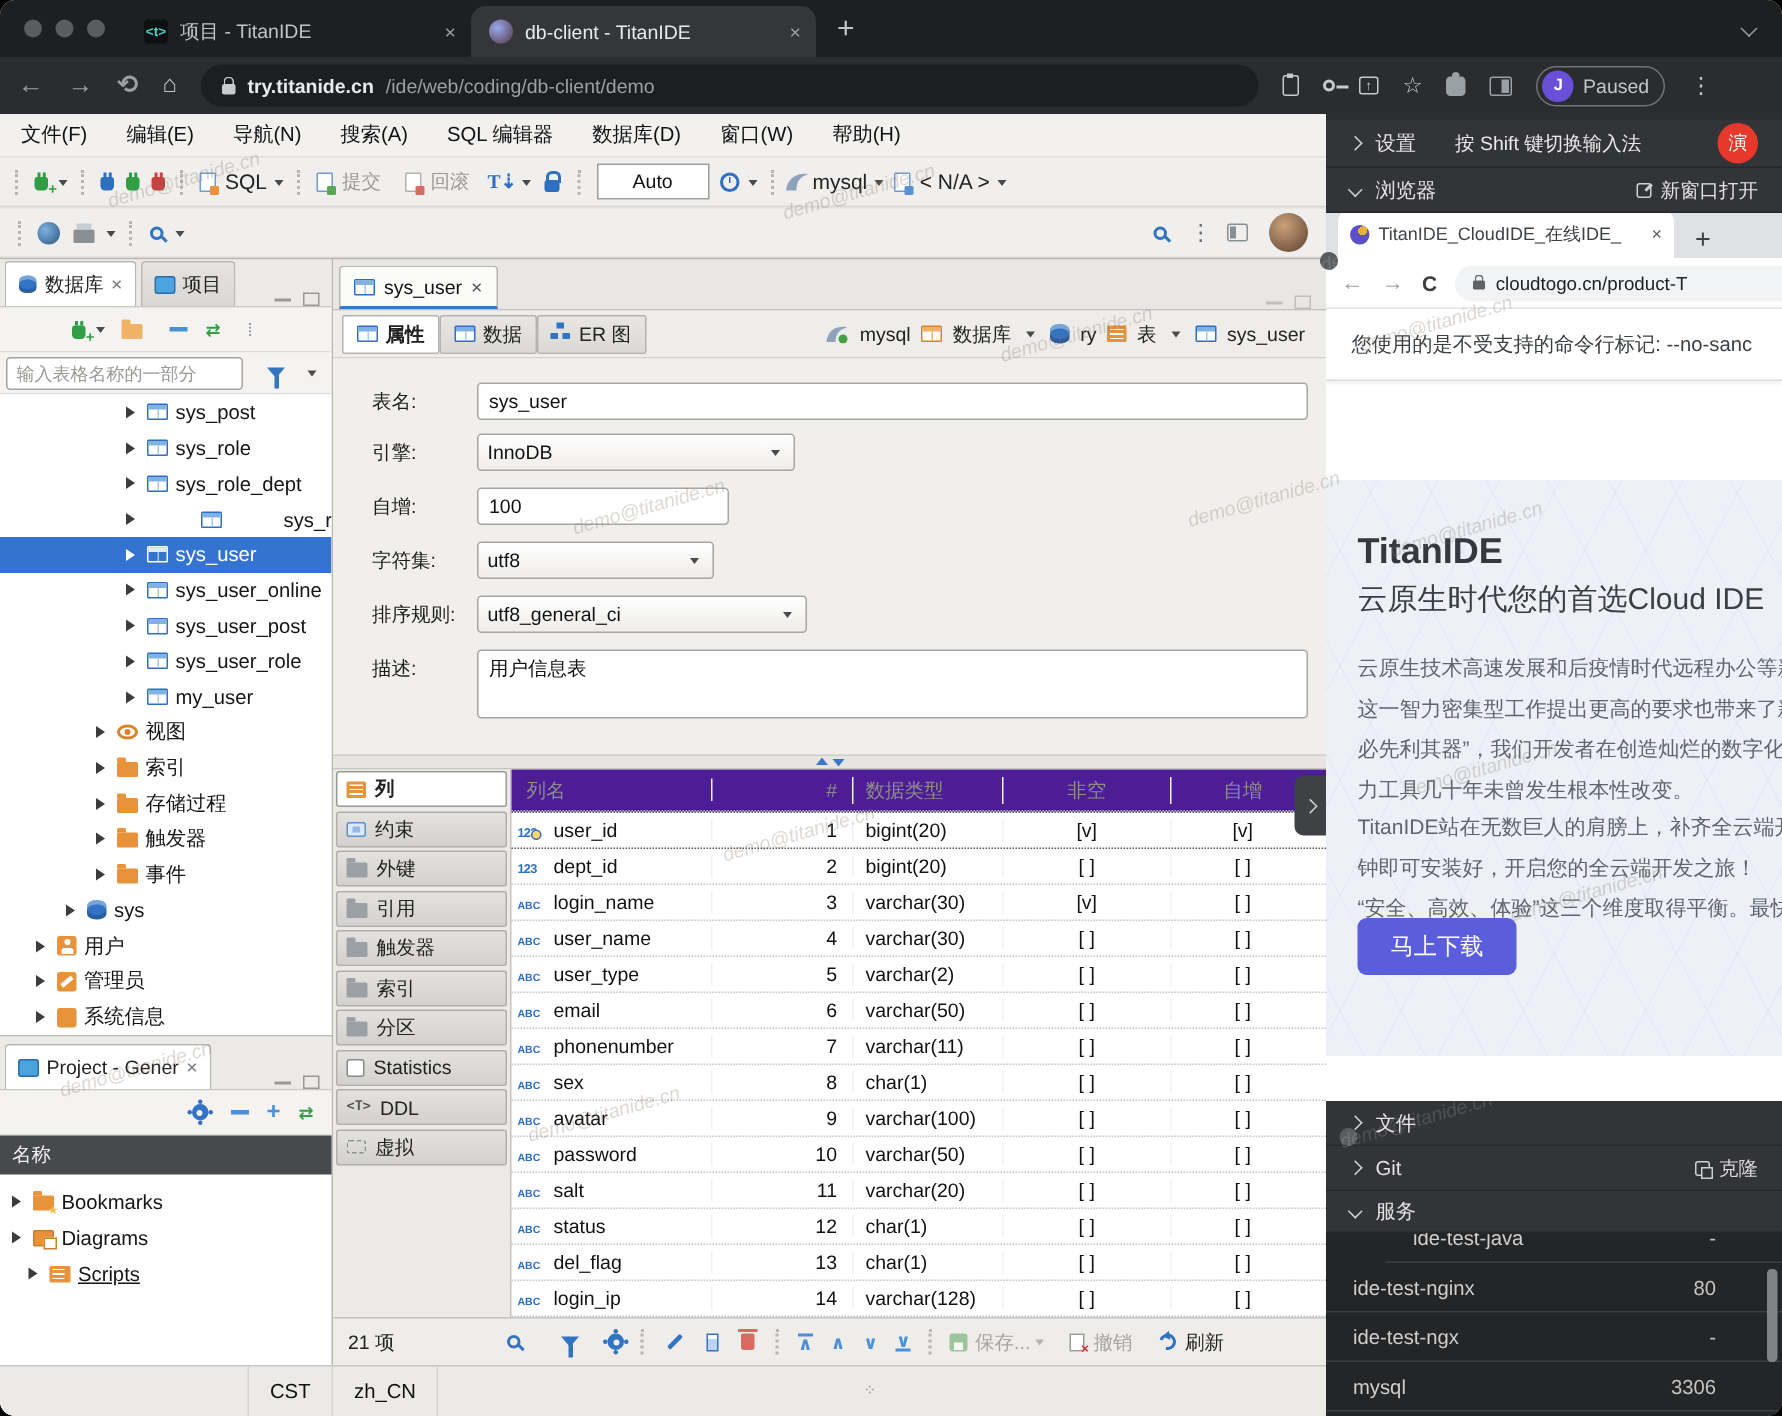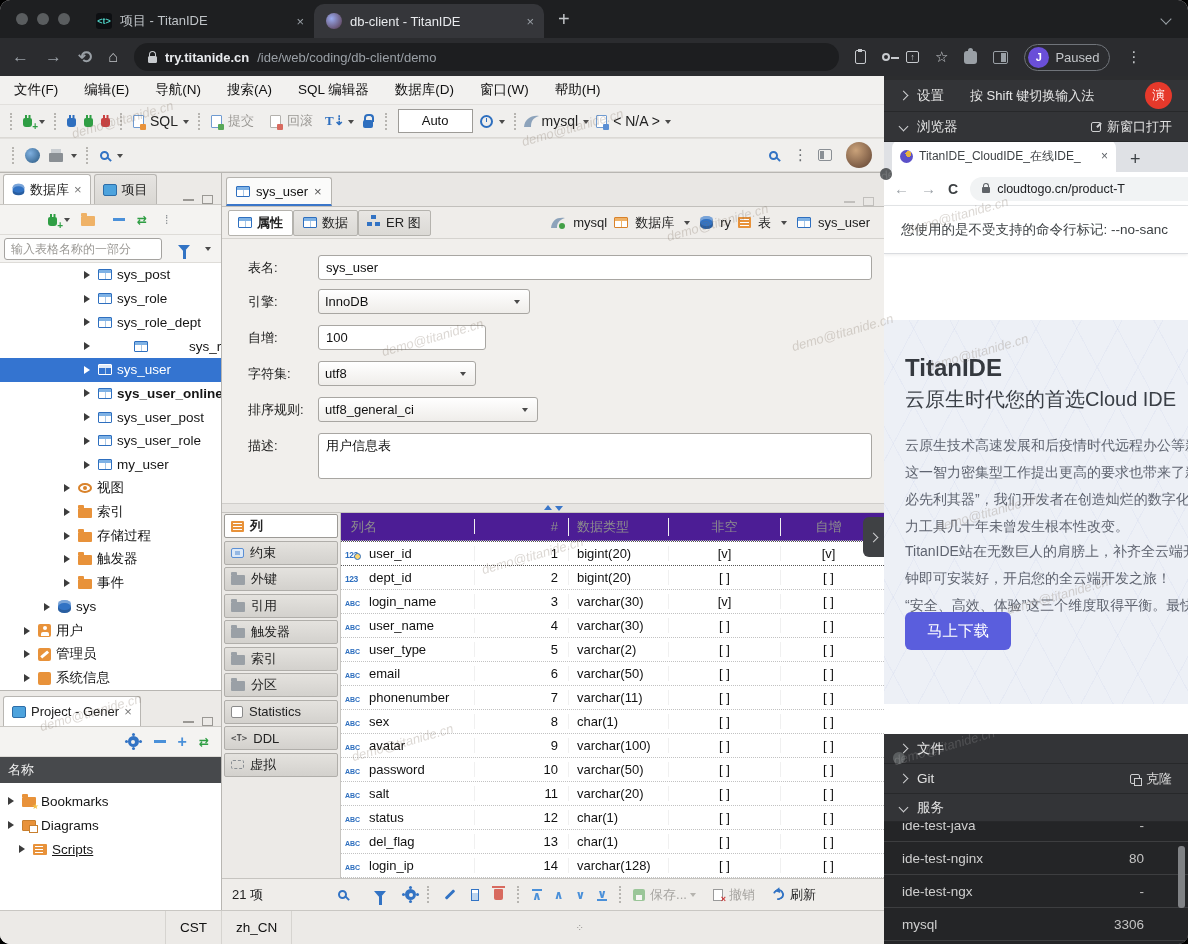--- a/index.html
+++ b/index.html
@@ -399,21 +399,21 @@
           <div class="trow2" style="padding-left: 84px; gap: 36px;">
             <span class="tw"></span>
             <span class="tico ic-table"></span>
             <span>sys_role_menu</span>
           </div>
           <div class="trow2 sel" style="padding-left: 84px;">
             <span class="tw"></span>
             <span class="tico ic-table"></span>
             <span>sys_user</span>
           </div>
-          <div class="trow2" style="padding-left: 84px; font-weight: bold;">
+          <div class="trow2" style="padding-left: 84px;">
             <span class="tw"></span>
             <span class="tico ic-table"></span>
             <span>sys_user_online</span>
           </div>
           <div class="trow2" style="padding-left: 84px;">
             <span class="tw"></span>
             <span class="tico ic-table"></span>
             <span>sys_user_post</span>
           </div>
           <div class="trow2" style="padding-left: 84px;">
@@ -923,21 +923,21 @@
     </div>
     <div class="rrow" style="top:688px;height:30px">
       <span class="chev rr"></span>
       <span>Git</span>
       <span class="clonebtn">
         <span class="ic-clone"></span>
         <span style="font-size:13px">克隆</span>
       </span>
     </div>
     <div class="svcwrap" style="top:746px">
-        <div class="svcrow" style="margin-top: -13px;">
+        <div class="svcrow" style="margin-top: -13px; margin-left: 40px;">
           <span>ide-test-java</span>
           <span class="port">-</span>
         </div>
         <div class="svcrow">
           <span>ide-test-nginx</span>
           <span class="port">80</span>
         </div>
         <div class="svcrow">
           <span>ide-test-ngx</span>
           <span class="port">-</span>

